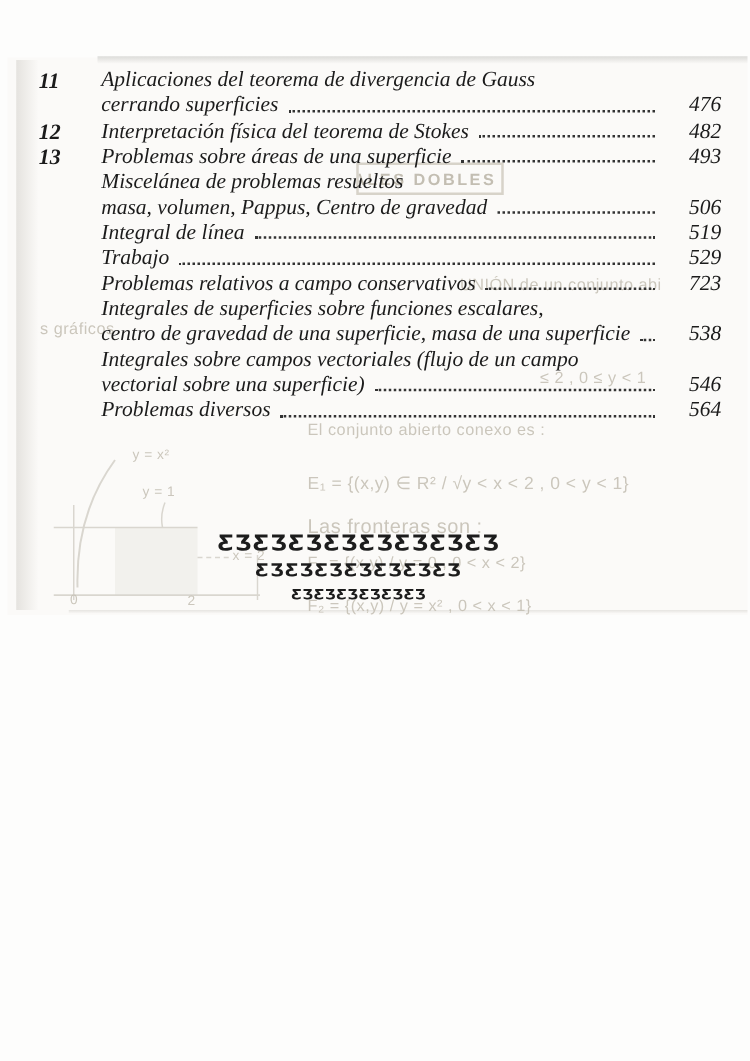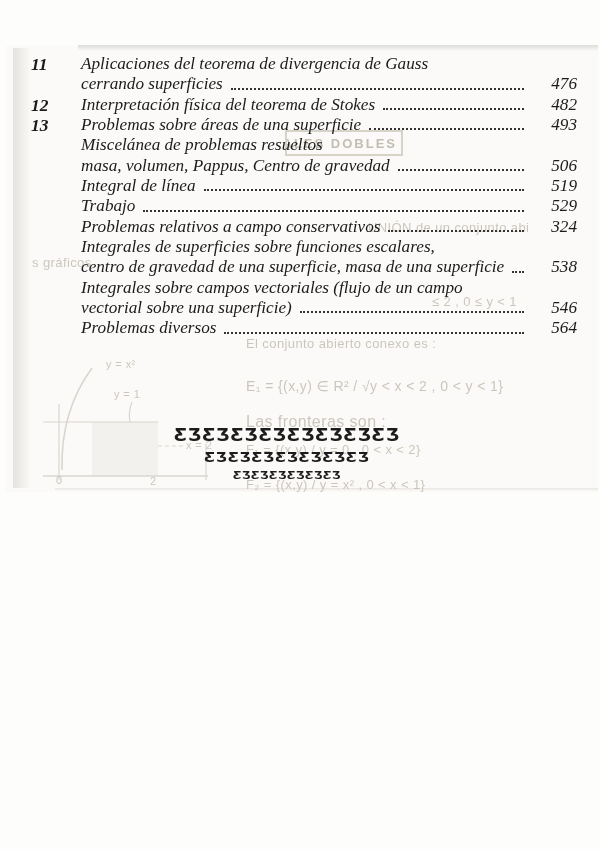--- a/index.html
+++ b/index.html
@@ -159,21 +159,21 @@
       <div class="toc-row">
         <span class="toc-num"></span>
         <span class="toc-title">Trabajo</span>
         <div class="leader"></div>
         <span class="toc-page">529</span>
       </div>
       <div class="toc-row">
         <span class="toc-num"></span>
         <span class="toc-title">Problemas relativos a campo conservativos</span>
         <div class="leader"></div>
-        <span class="toc-page">324</span>
+        <span class="toc-page">723</span>
       </div>
       <div class="toc-row">
         <span class="toc-num"></span>
         <span class="toc-title">Integrales de superficies sobre funciones escalares,</span>
       </div>
       <div class="toc-row">
         <span class="toc-num"></span>
         <span class="toc-title">centro de gravedad de una superficie, masa de una superficie</span>
         <div class="leader"></div>
         <span class="toc-page">538</span>

